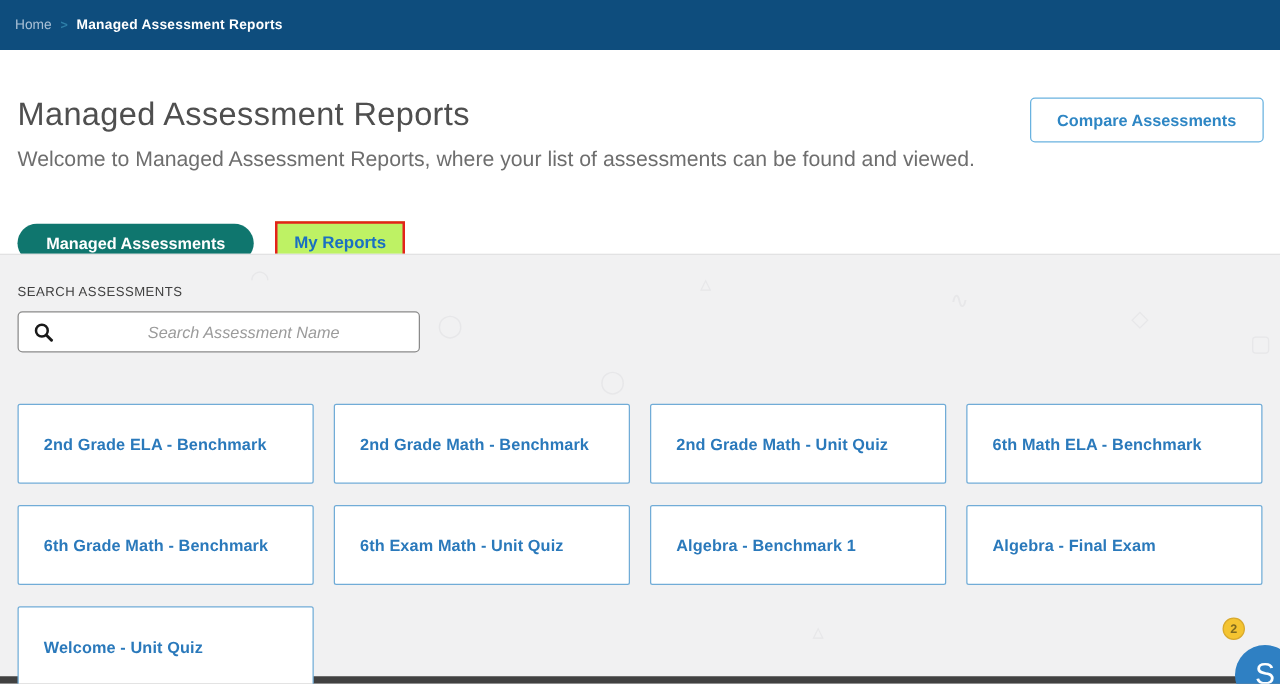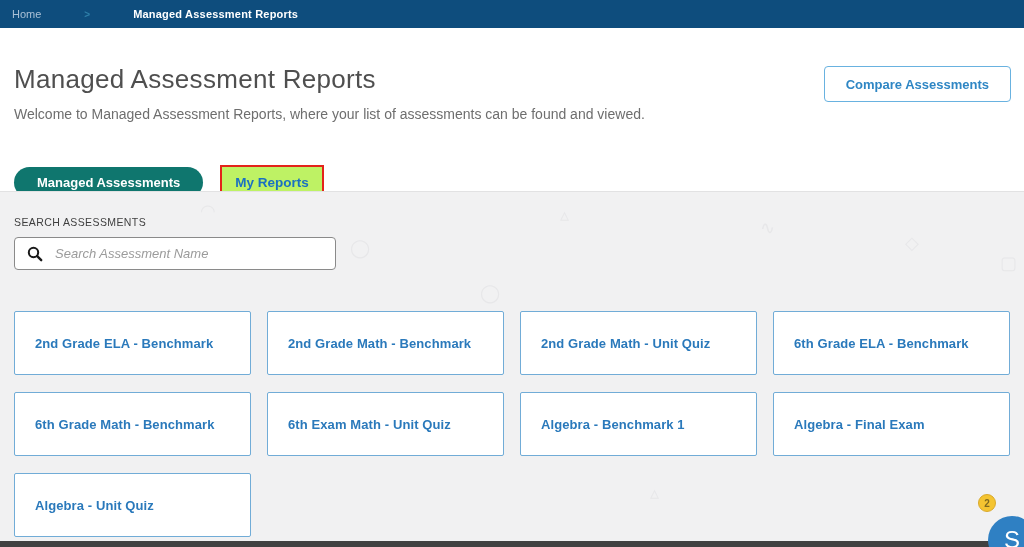--- a/index.html
+++ b/index.html
@@ -5,27 +5,26 @@
   * { margin: 0; padding: 0; box-sizing: border-box; }
   html, body { width: 1024px; height: 547px; overflow: hidden; }
   body {
     font-family: "Liberation Sans", sans-serif;
     background: #ffffff;
     position: relative;
   }
 
   
   .topbar {
-    height: 28px;
+    height: 40px;
     background: #0E4D7D;
     display: flex;
     align-items: center;
     padding: 0 12px;
     font-size: 11px;
-    gap: 36px;
   }
   .crumb-home { color: #A9C0D6; text-decoration: none; cursor: pointer; }
   .crumb-sep  { color: #2E7FA8; margin: 0 7px; font-weight: bold; font-size: 10px; }
   .crumb-current { color: #ffffff; font-weight: bold; letter-spacing: .2px; }
 
   
   .page-head {
     height: 163px;
     background: #ffffff;
     position: relative;
@@ -33,21 +32,21 @@
   }
   .page-title {
     padding-top: 36px;
     font-size: 26px;
     font-weight: 300;
     color: #4f4f4f;
     letter-spacing: .3px;
   }
   .page-subtitle {
     margin-top: 11px;
-    font-size: 14px;
+    font-size: 17px;
     color: #6e6e6e;
   }
   .compare-btn {
     position: absolute;
     top: 38px;
     right: 13px;
     height: 36px;
     padding: 0 21px;
     background: #ffffff;
     border: 1px solid #69B2E0;
@@ -142,20 +141,21 @@
   .search-input {
     border: none;
     outline: none;
     flex: 1;
     height: 100%;
     font-family: "Liberation Sans", sans-serif;
     font-size: 13px;
     font-style: italic;
     color: #444444;
     background: transparent;
+    text-align: center;
   }
   .search-input::placeholder { color: #9b9b9b; font-style: italic; }
 
   .card-grid {
     margin-top: 41px;
     display: grid;
     grid-template-columns: repeat(4, 1fr);
     column-gap: 16px;
     row-gap: 17px;
     position: relative;
@@ -272,36 +272,36 @@
     <div class="assessment-card">
       <span class="card-label">2nd Grade ELA - Benchmark</span>
     </div>
     <div class="assessment-card">
       <span class="card-label">2nd Grade Math - Benchmark</span>
     </div>
     <div class="assessment-card">
       <span class="card-label">2nd Grade Math - Unit Quiz</span>
     </div>
     <div class="assessment-card">
-      <span class="card-label">6th Grade ELA - Benchmark</span>
+      <span class="card-label">6th Math ELA - Benchmark</span>
     </div>
     <div class="assessment-card">
       <span class="card-label">6th Grade Math - Benchmark</span>
     </div>
     <div class="assessment-card">
       <span class="card-label">6th Exam Math - Unit Quiz</span>
     </div>
     <div class="assessment-card">
       <span class="card-label">Algebra - Benchmark 1</span>
     </div>
     <div class="assessment-card">
       <span class="card-label">Algebra - Final Exam</span>
     </div>
     <div class="assessment-card">
-      <span class="card-label">Algebra - Unit Quiz</span>
+      <span class="card-label">Welcome - Unit Quiz</span>
     </div>
   </div>
 </div>
 
 <div class="bottom-strip"></div>
 
 <div class="chat-widget">S</div>
 <div class="chat-badge">2</div>
 
 </body></html>

